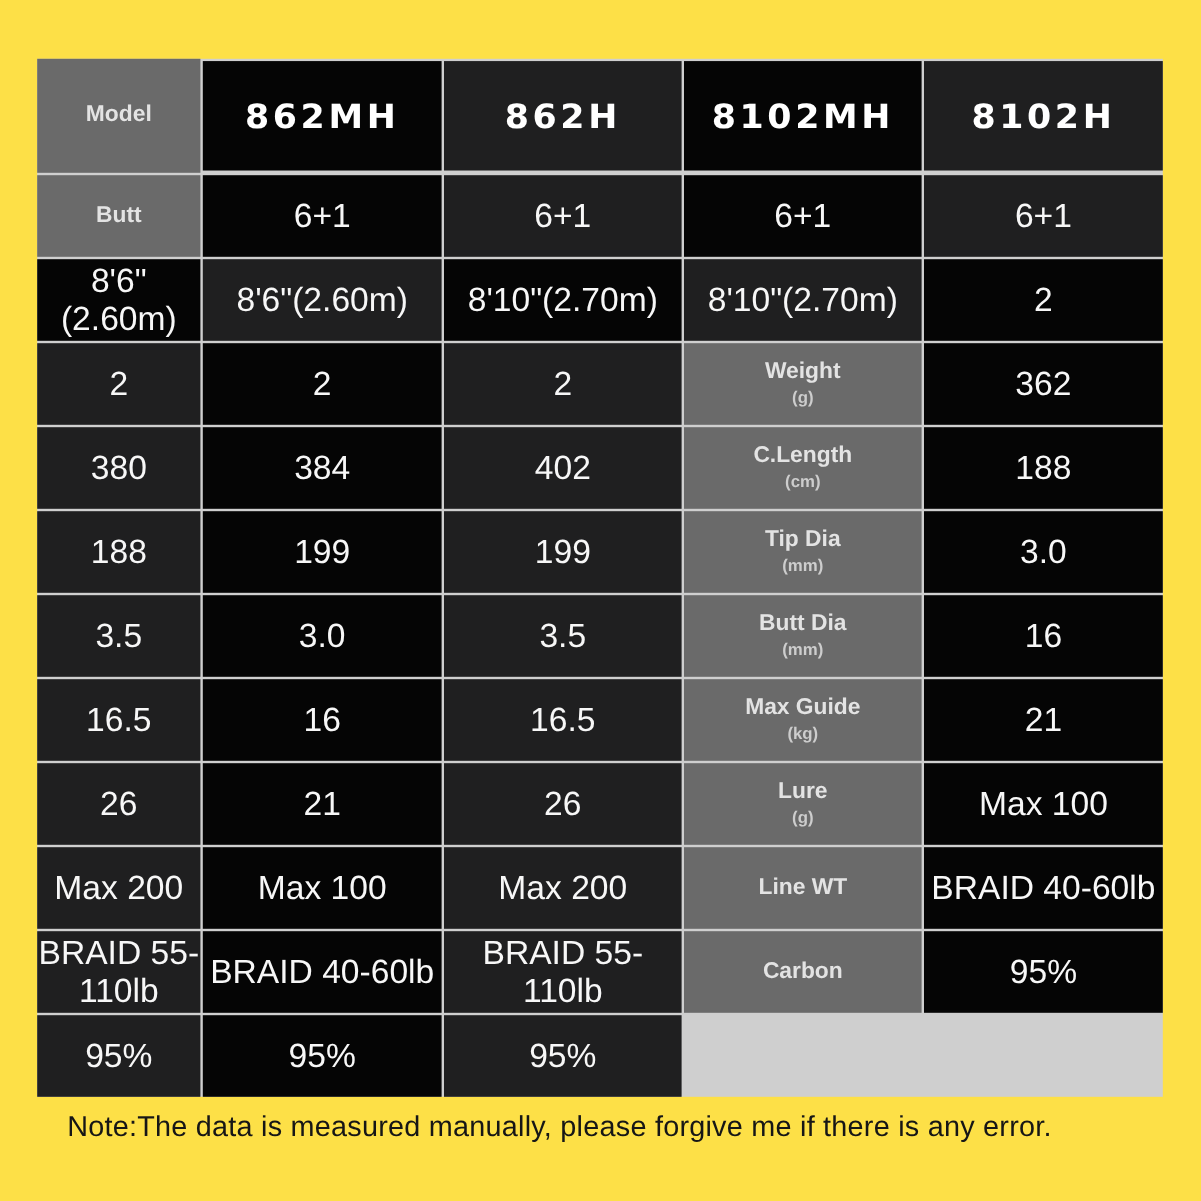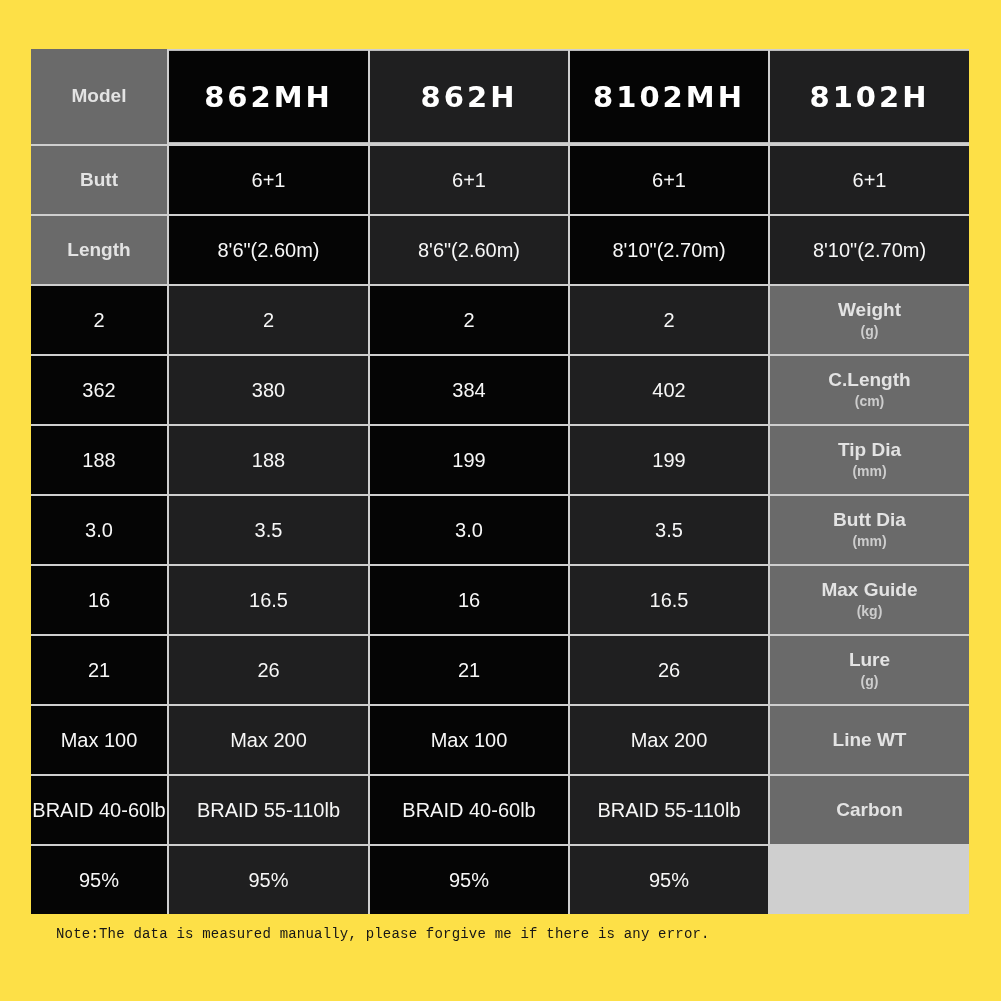--- a/index.html
+++ b/index.html
@@ -42,39 +42,39 @@
   .label-cell .unit {
     font-size: 14px;
     color: #cdcdcd;
     font-weight: bold;
     margin-top: 3px;
   }
   .d1 { background: #050505; }
   .d2 { background: #1f1f20; }
   .value-cell {
     color: #f7f7f7;
-    font-size: 20px;
+    font-size: 28px;
     font-weight: normal;
   }
   .model-head {
     color: #ffffff;
     font-size: 29px;
     font-weight: bold;
     letter-spacing: 3px;
     font-family: "DejaVu Sans", sans-serif;
     transform: scaleY(0.96);
   }
   .note {
     position: absolute;
     left: 56px;
     top: 926px;
     color: #161616;
-    font-size: 14px;
+    font-size: 24px;
     letter-spacing: 0.2px;
-    font-family: Liberation Mono, monospace;
+    font-family: Liberation Sans, sans-serif;
   }
 </style>
 </head>
 <body>
 
 <div class="stage">
 
   <div class="spec-table">
 
     <div class="cell label-cell">Model</div>
@@ -84,23 +84,20 @@
     <div class="cell d2 model-head">8102H</div>
 
     <div class="cell label-cell">
       <span>Butt</span>
     </div>
     <div class="cell d1 value-cell">6+1</div>
     <div class="cell d2 value-cell">6+1</div>
     <div class="cell d1 value-cell">6+1</div>
     <div class="cell d2 value-cell">6+1</div>
 
-    <div class="cell label-cell">
-      <span>Length</span>
-    </div>
     <div class="cell d1 value-cell">8'6"(2.60m)</div>
     <div class="cell d2 value-cell">8'6"(2.60m)</div>
     <div class="cell d1 value-cell">8'10"(2.70m)</div>
     <div class="cell d2 value-cell">8'10"(2.70m)</div>
 
     <div class="cell d1 value-cell">2</div>
     <div class="cell d2 value-cell">2</div>
     <div class="cell d1 value-cell">2</div>
     <div class="cell d2 value-cell">2</div>
 

